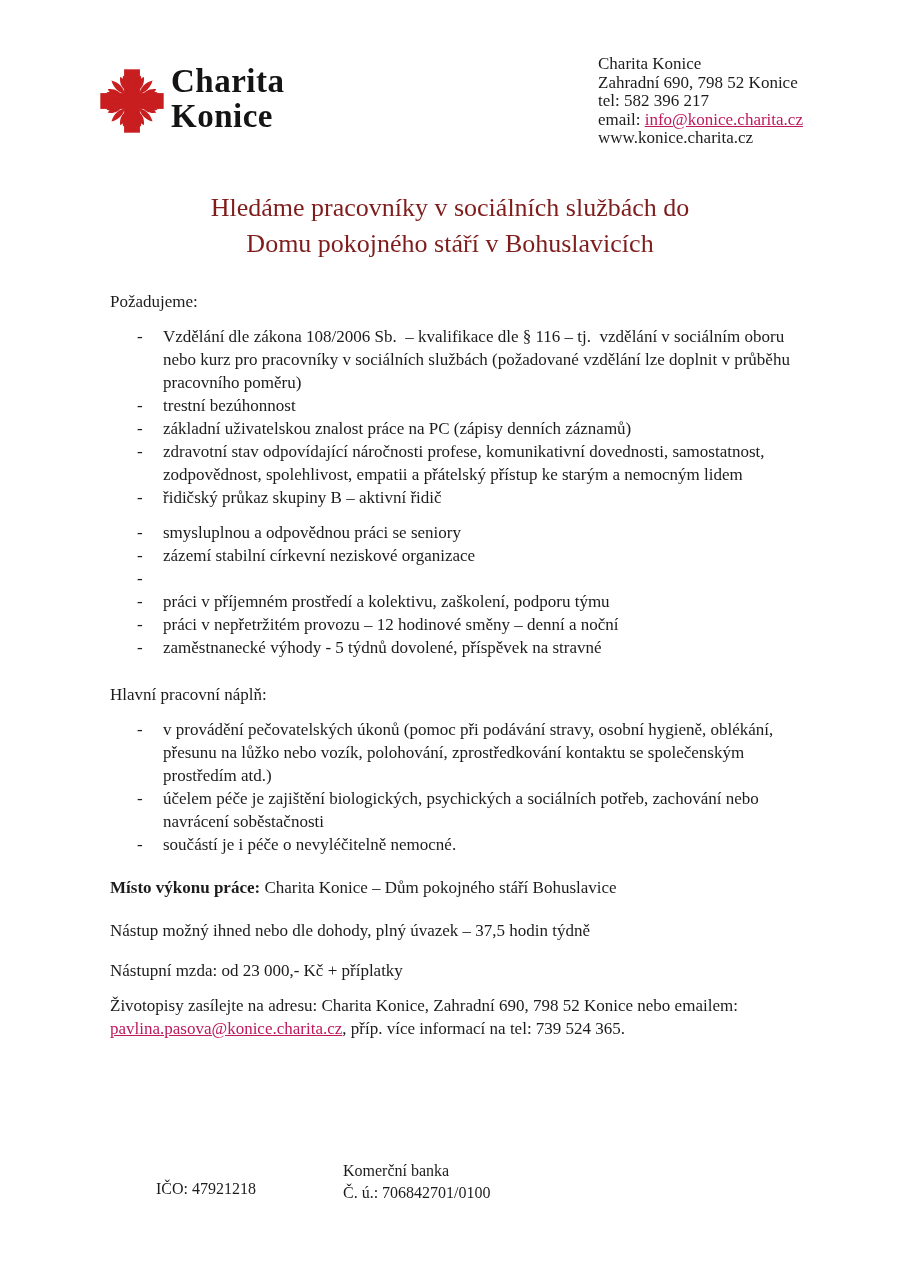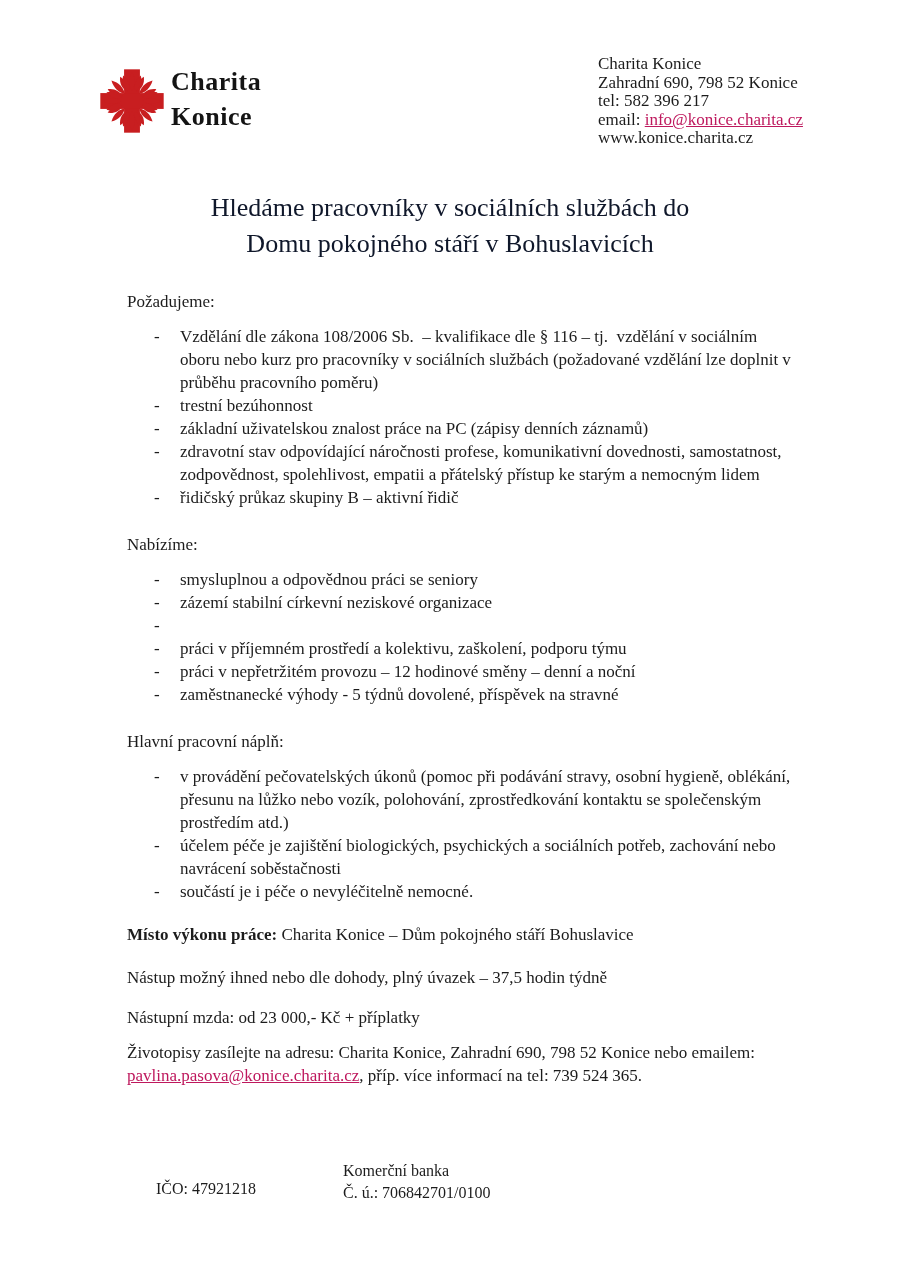--- a/index.html
+++ b/index.html
@@ -16,21 +16,21 @@
   .brand {
     position: absolute;
     left: 99px;
     top: 64px;
     display: flex;
     align-items: flex-start;
   }
   .brand svg { display:block; margin-top: 4px; }
   .brand-text {
     margin-left: 6px;
-    font-size: 26px;
+    font-size: 33px;
     line-height: 35px;
     font-weight: 600;
     letter-spacing: 0.5px;
     color: #141414;
   }
   .contact {
     position: absolute;
     left: 598px;
     top: 55px;
     font-size: 17px;
@@ -45,26 +45,26 @@
   .title {
     position: absolute;
     left: 0;
     right: 0;
     top: 190px;
     margin: 0;
     text-align: center;
     font-size: 26px;
     line-height: 36px;
     font-weight: normal;
-    color: #0f172a;
+    color: #7f1d1d;
   }
   
   .content {
     position: absolute;
-    left: 127px;
+    left: 110px;
     right: 105px;
     top: 290px;
     font-size: 17px;
     line-height: 23px;
   }
   .sec-heading { margin: 0; }
   .section + .section .sec-heading { margin-top: 24px; }
   .list { margin-top: 12px; padding-left: 27px; }
   .li { display: flex; }
   .dash { width: 26px; flex: 0 0 26px; }
@@ -157,21 +157,20 @@
           </div>
 
           <div class="li">
             <span class="dash">-</span>
             <span class="li-text">řidičský průkaz skupiny B – aktivní řidič</span>
           </div>
         </div>
     </div>
 
     <div class="section">
-      <div class="sec-heading">Nabízíme:</div>
       <div class="list">
 
           <div class="li">
             <span class="dash">-</span>
             <span class="li-text">smysluplnou a odpovědnou práci se seniory</span>
           </div>
 
           <div class="li">
             <span class="dash">-</span>
             <span class="li-text">zázemí stabilní církevní neziskové organizace</span>

